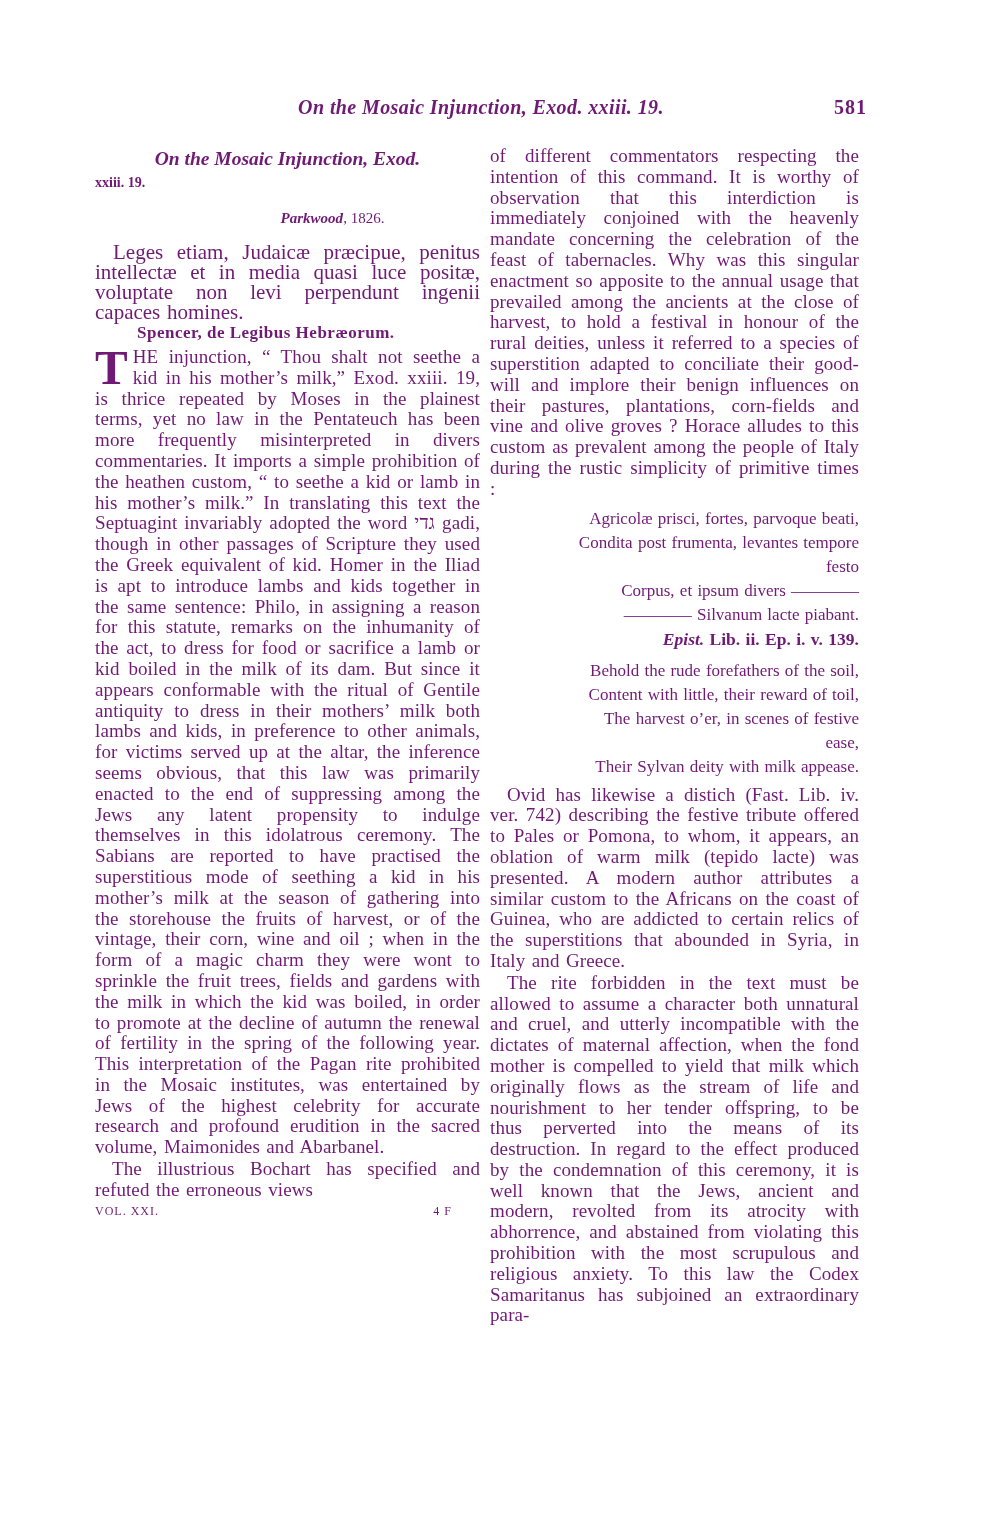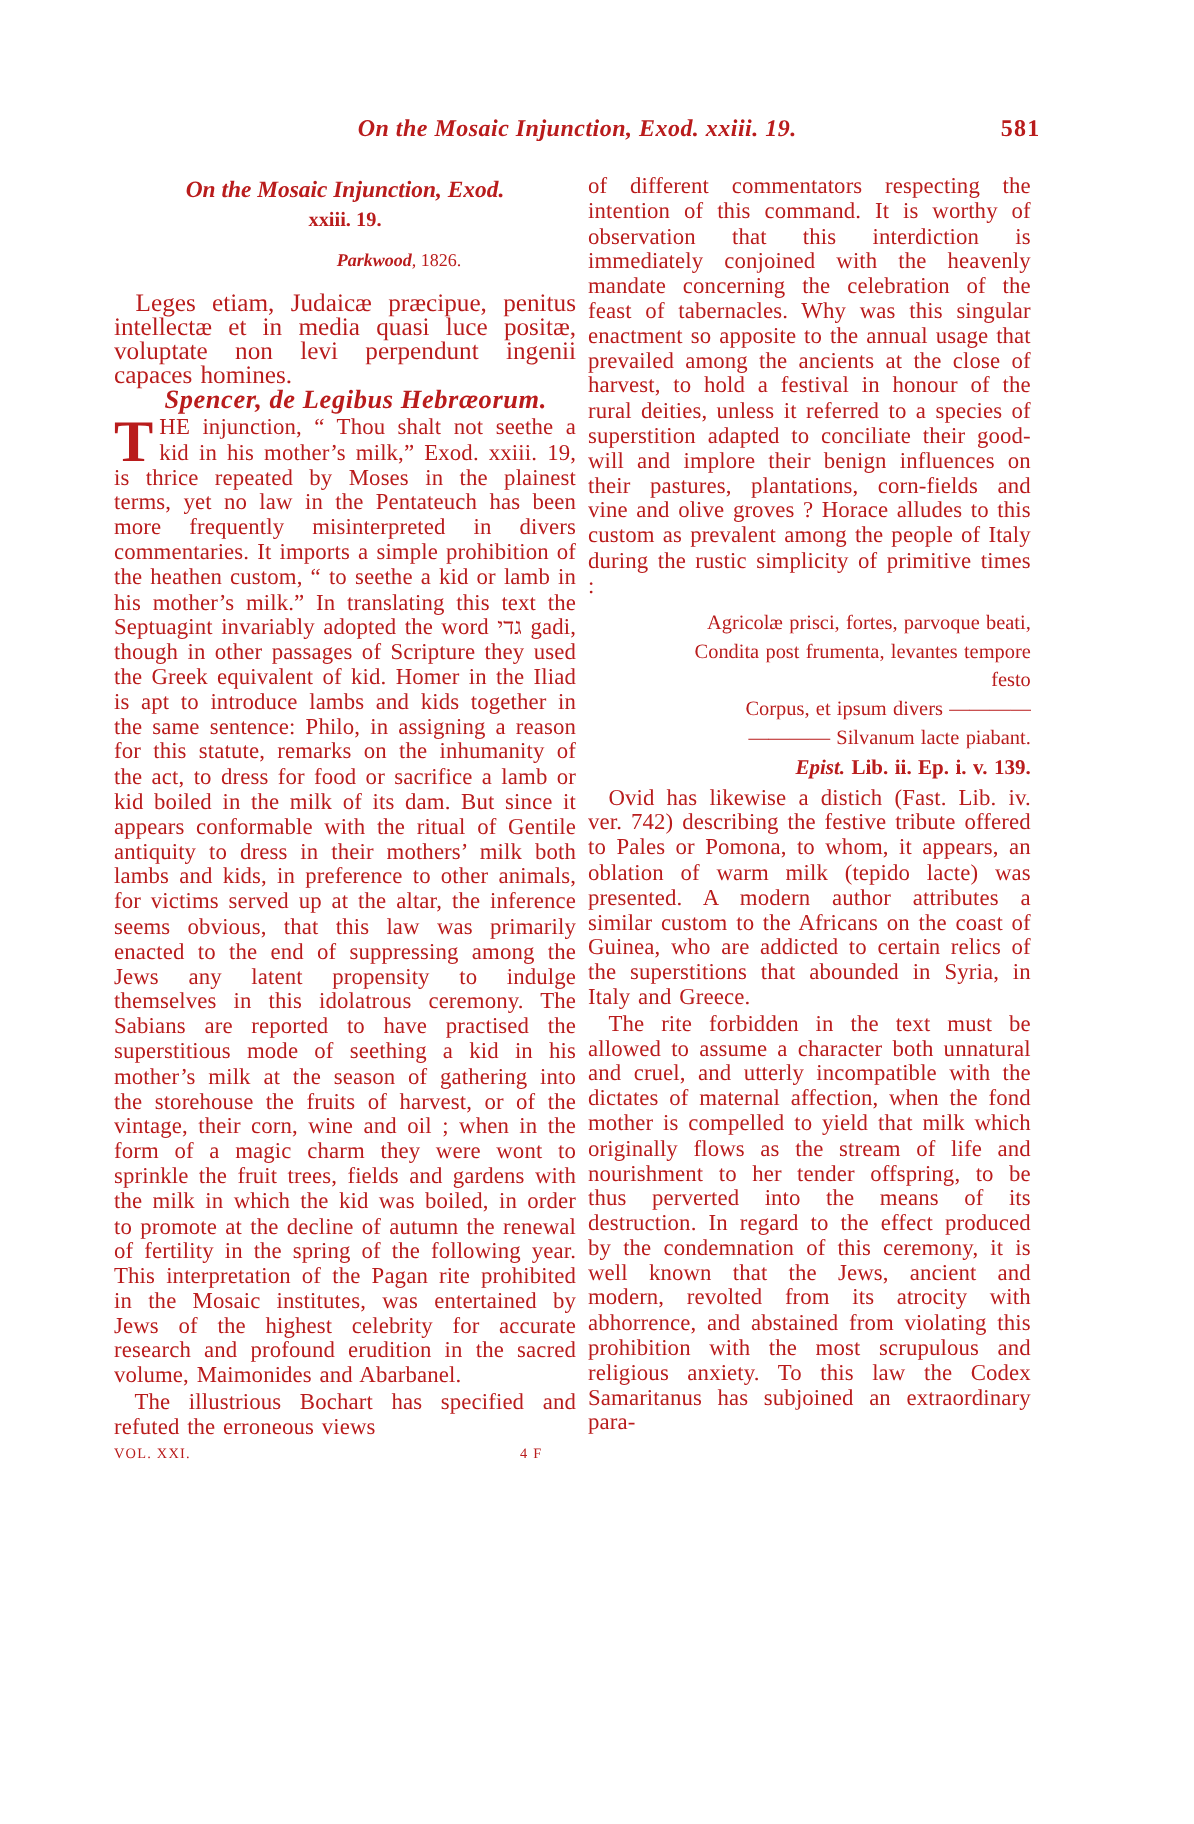--- a/index.html
+++ b/index.html
@@ -2,21 +2,21 @@
 <html><head>
 <meta charset="utf-8">
 <style>
   * { margin:0; padding:0; box-sizing:border-box; }
   html,body { background:#e8e8e8; }
   .page {
     position:relative;
     width:995px; height:1520px;
     margin:0 auto;
     background:#ffffff;
-    color:#b91c1c;
+    color:#701a75;
     font-family:"Liberation Serif", serif;
     overflow:hidden;
   }
   .content { position:absolute; left:95px; top:96px; width:772px; }
 
   .running-head {
     position:relative;
     text-align:center;
     font-style:italic;
     font-weight:bold;
@@ -27,34 +27,34 @@
     position:absolute; right:0; top:0;
     font-style:normal; font-weight:bold; font-size:20px;
     letter-spacing:1px;
   }
 
   .columns { display:flex; gap:10px; margin-top:27px; }
   .col-left  { width:385px; }
   .col-right { width:369px; }
 
   .article-title { text-align:center; font-size:19.5px; font-weight:bold; font-style:italic; line-height:25px; }
-  .article-title-2 { text-align:center; font-size:17px; font-weight:bold; font-style:normal; line-height:24px; }
+  .article-title-2 { text-align:left; font-size:14px; font-weight:bold; font-style:normal; line-height:24px; }
   .byline { text-align:center; padding-left:90px; margin-top:11px; font-size:15px; line-height:24px; }
   .byline .name { font-style:italic; font-weight:bold; }
 
   .epigraph {
     margin-top:12px;
     font-size:21px; line-height:20px;
     text-align:justify; text-indent:18px;
     word-spacing:1.5px;
   }
   .epigraph-attrib {
     padding-left:42px;
-    font-size:22px; line-height:21px;
-    font-style:italic; font-weight:bold;
+    font-size:17px; line-height:21px;
+    font-weight:bold;
     letter-spacing:0.5px;
   }
 
   .body-text {
     font-size:19px; line-height:20.8px;
     text-align:justify;
     letter-spacing:0.1px; word-spacing:1.6px;
   }
   .lead { margin-top:4px; }
   .dropcap {
@@ -116,20 +116,27 @@
 
         <div class="verse">
           <div class="verse-line">Agricolæ prisci, fortes, parvoque beati,</div>
           <div class="verse-line">Condita post frumenta, levantes tempore</div>
           <div class="verse-line cont">festo</div>
           <div class="verse-line">Corpus, et ipsum divers ————</div>
           <div class="verse-line">———— Silvanum lacte piabant.</div>
           <div class="verse-citation"><span class="cit-italic">Epist.</span><span> Lib. ii. Ep. i. v. 139.</span></div>
         </div>
 
+        <div class="verse verse-en">
+          <div class="verse-line">Behold the rude forefathers of the soil,</div>
+          <div class="verse-line">Content with little, their reward of toil,</div>
+          <div class="verse-line">The harvest o’er, in scenes of festive</div>
+          <div class="verse-line cont">ease,</div>
+          <div class="verse-line">Their Sylvan deity with milk appease.</div>
+        </div>
 
         <div class="body-text indent-para">Ovid has likewise a distich (Fast. Lib. iv. ver. 742) describing the festive tribute offered to Pales or Pomona, to whom, it appears, an oblation of warm milk (tepido lacte) was presented.  A modern author attributes a similar custom to the Africans on the coast of Guinea, who are addicted to certain relics of the superstitions that abounded in Syria, in Italy and Greece.</div>
         <div class="body-text indent-para">The rite forbidden in the text must be allowed to assume a character both unnatural and cruel, and utterly incompatible with the dictates of maternal affection, when the fond mother is compelled to yield that milk which originally flows as the stream of life and nourishment to her tender offspring, to be thus perverted into the means of its destruction.  In regard to the effect produced by the condemnation of this ceremony, it is well known that the Jews, ancient and modern, revolted from its atrocity with abhorrence, and abstained from violating this prohibition with the most scrupulous and religious anxiety. To this law the Codex Samaritanus has subjoined an extraordinary para-</div>
       </div>
 
     </div>
   </div>
 </div>
 
 </body></html>

